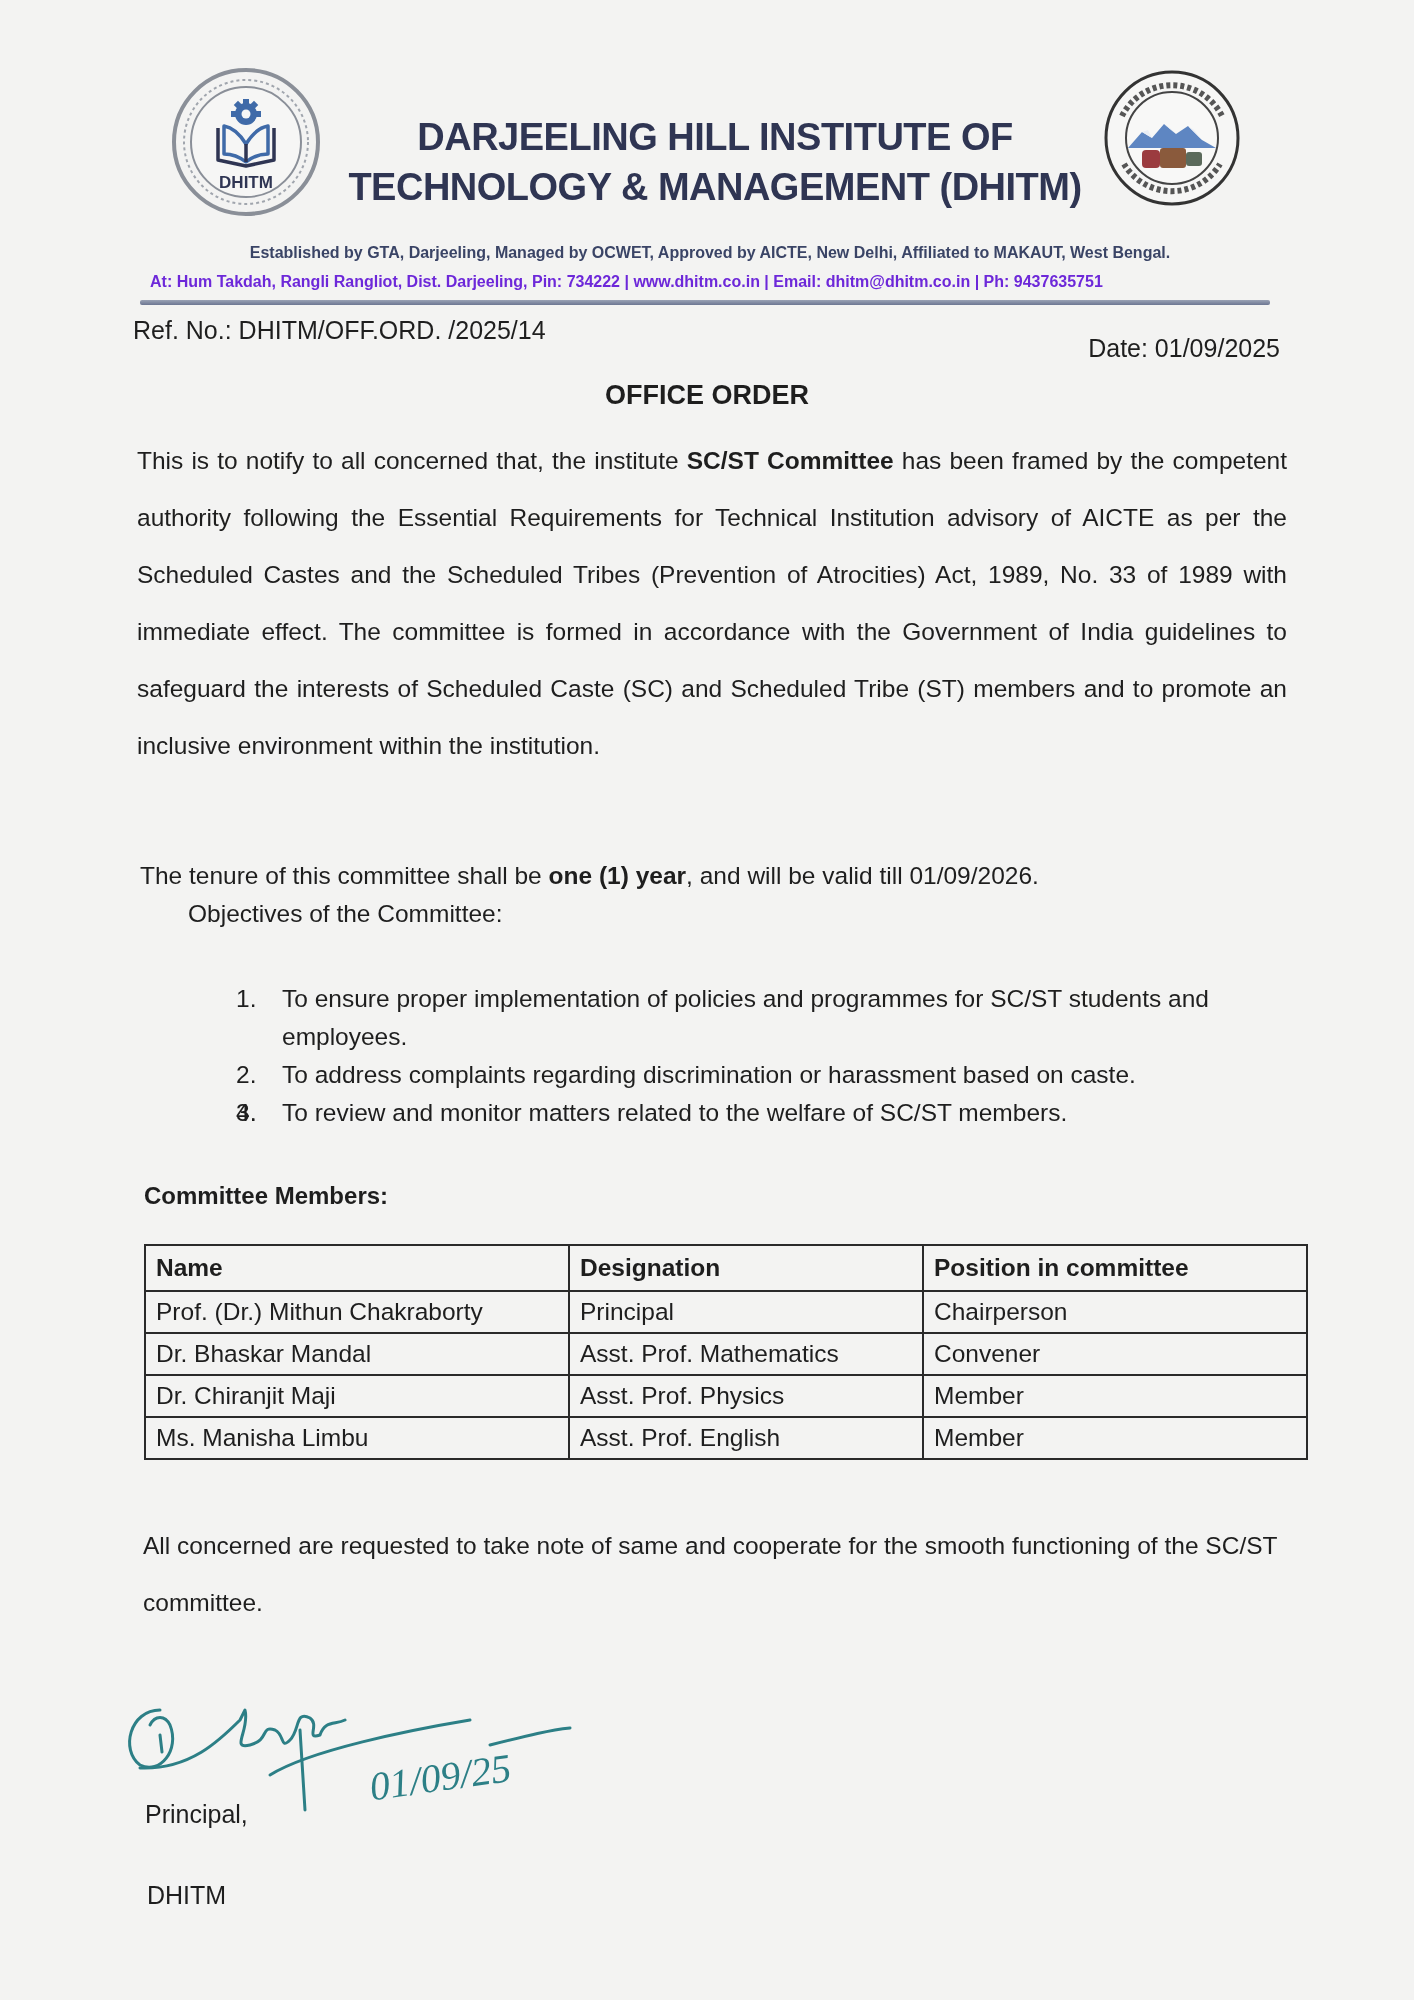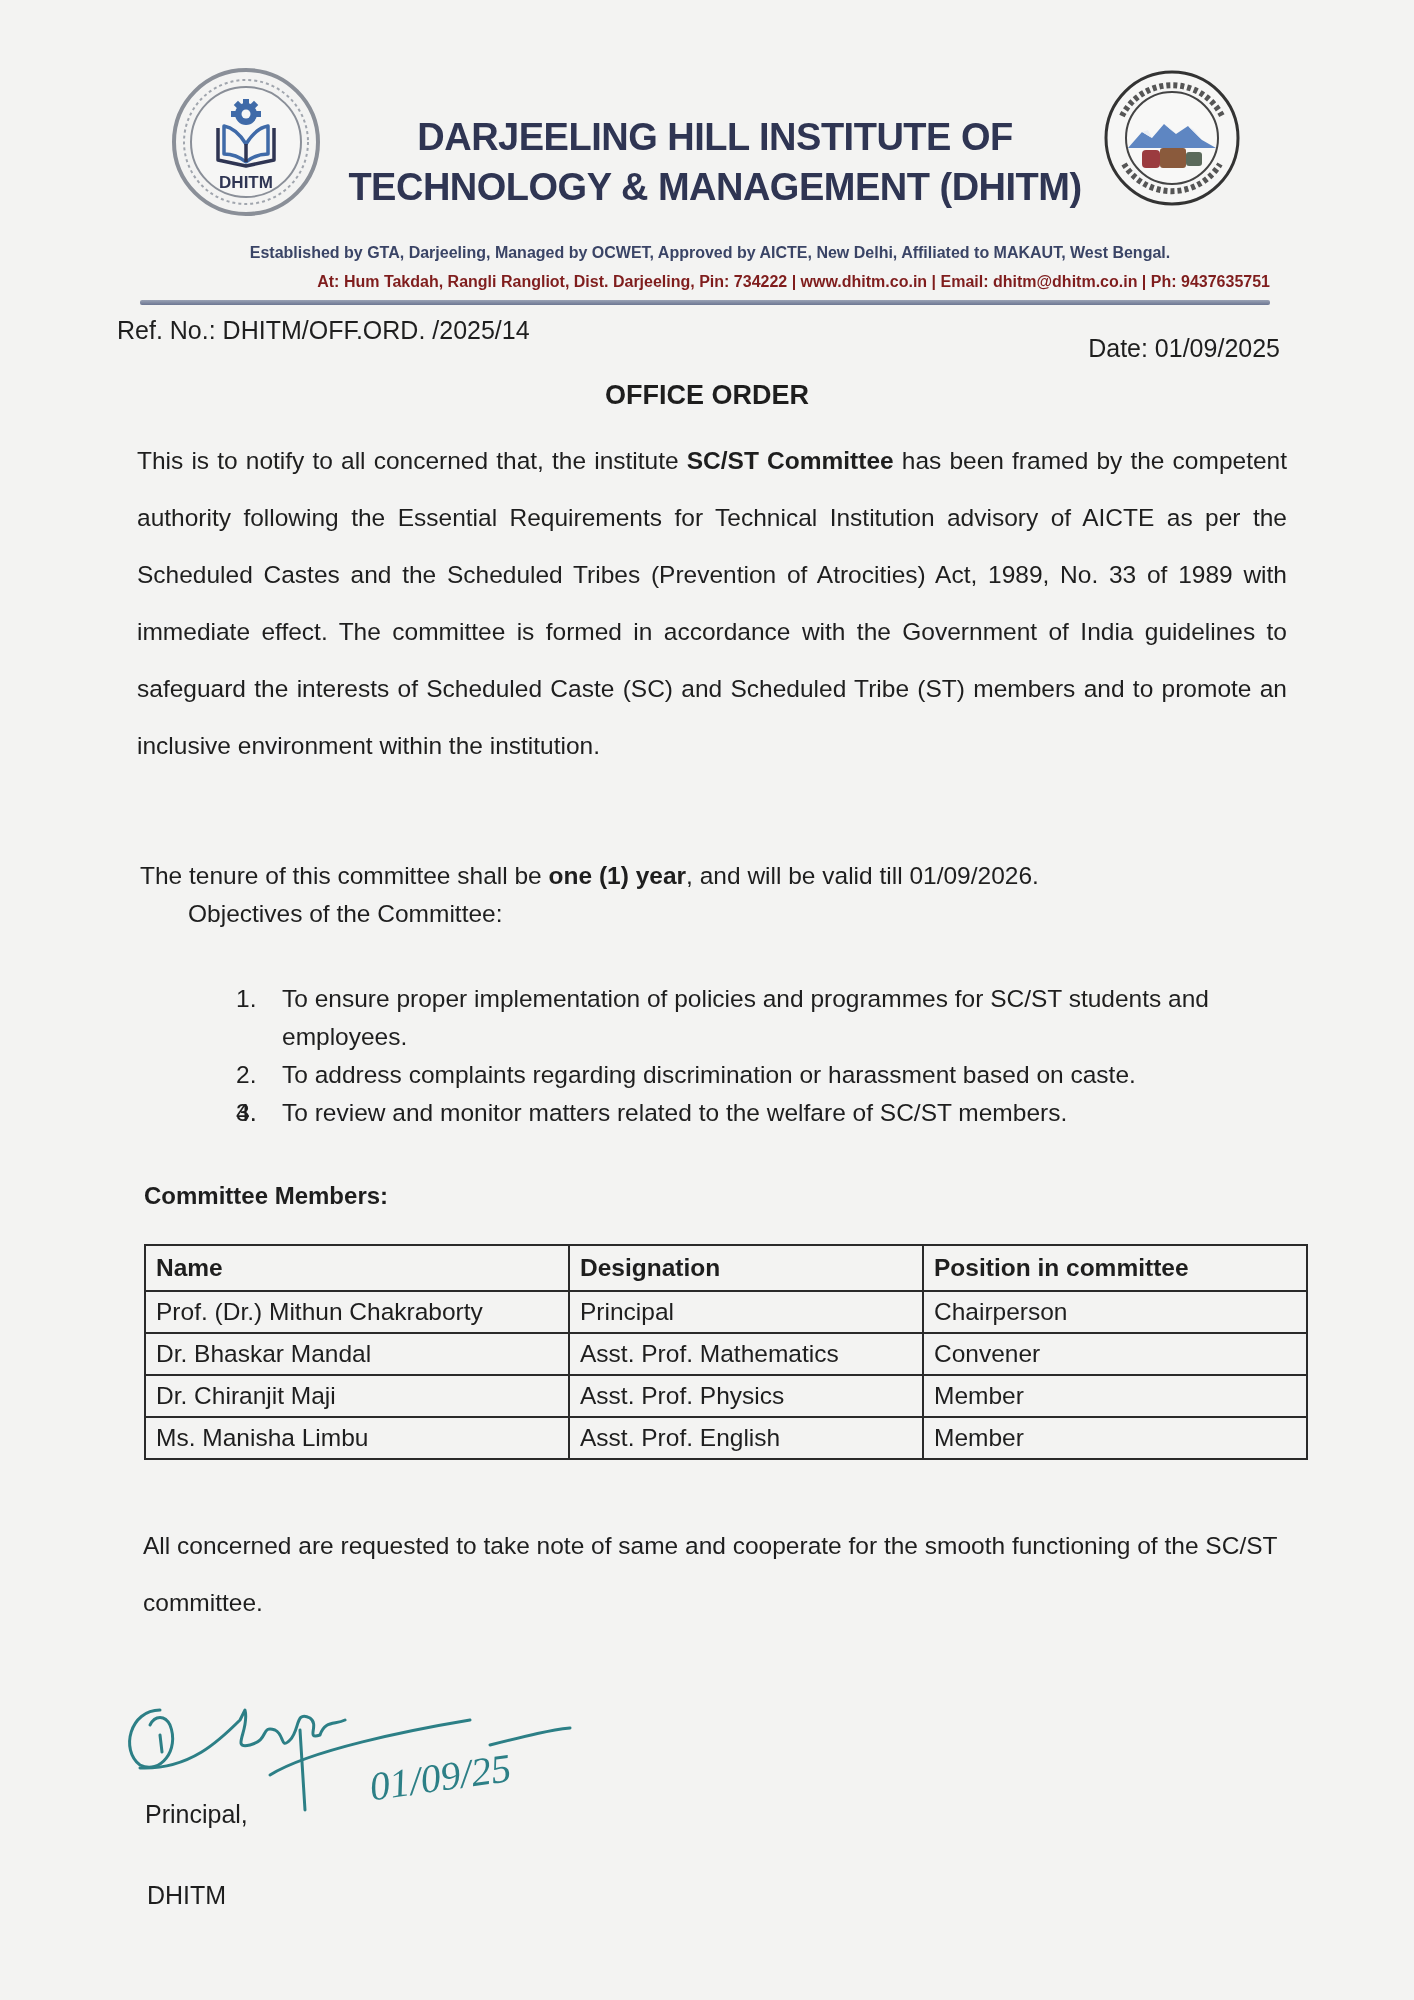--- a/index.html
+++ b/index.html
@@ -29,31 +29,31 @@
       font-size: 38px; line-height: 50px;
       letter-spacing: -0.5px;
     }
     .established {
       position: absolute; left: 150px; top: 244px; width: 1120px;
       text-align: center;
       font-size: 16px; font-weight: bold; color: #3a4466;
     }
     .address {
       position: absolute; left: 150px; top: 273px; width: 1120px;
-      text-align: right;
-      font-size: 16px; font-weight: bold; color: #7f1d1d;
+      text-align: left;
+      font-size: 16px; font-weight: bold; color: #6d28d9;
     }
     .header-rule {
       position: absolute; left: 140px; top: 300px; width: 1130px; height: 5px;
       background: linear-gradient(#9aa2b5, #6c7692);
       border-radius: 2px;
     }
 
     
-    .ref { position: absolute; left: 117px; top: 316px; font-size: 25px; }
+    .ref { position: absolute; left: 133px; top: 316px; font-size: 25px; }
     .date { position: absolute; right: 134px; top: 314px; font-size: 25px; margin-top: 20px; }
     .title {
       position: absolute; left: 0; width: 1414px; top: 380px;
       text-align: center; font-weight: bold; font-size: 27px;
     }
     .para {
       position: absolute; left: 137px; width: 1150px;
       font-size: 24.5px; line-height: 57px; text-align: justify;
     }
     .para b { font-weight: bold; }

